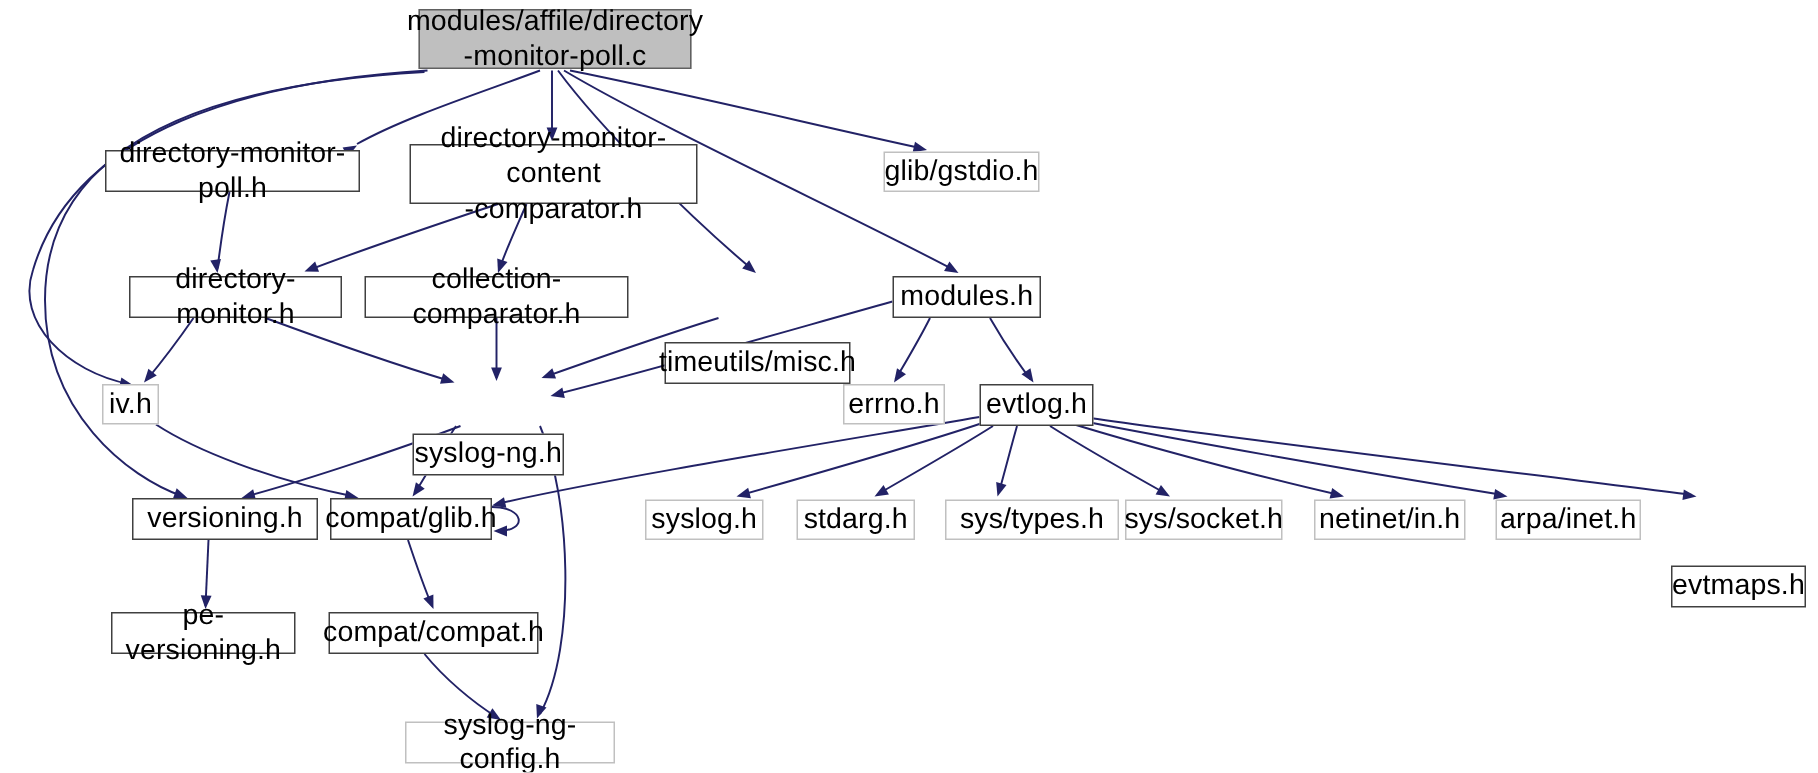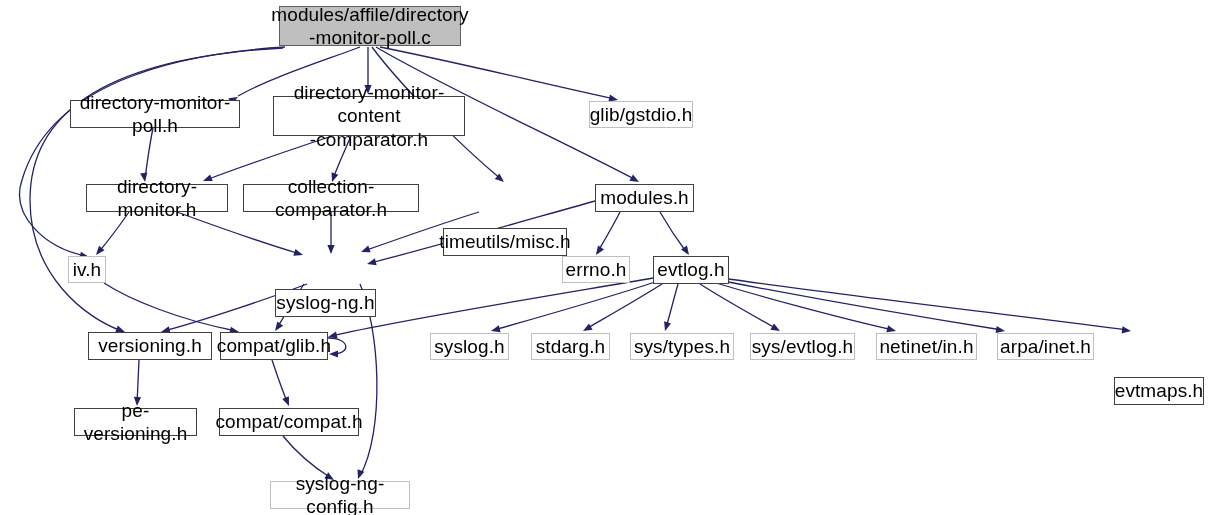--- a/index.html
+++ b/index.html
@@ -196,22 +196,22 @@
       <div class="node internal" style="left: 443px; top: 184px; width: 124px; height: 28px; margin-top: 44px;">timeutils/misc.h</div>
       <div class="node internal" style="left: 595px; top: 184px; width: 99px; height: 28px;">modules.h</div>
       <div class="node external" style="left: 68px; top: 256px; width: 38px; height: 27px;">iv.h</div>
       <div class="node internal" style="left: 275px; top: 256px; width: 101px; height: 28px; margin-top: 33px;">syslog-ng.h</div>
       <div class="node external" style="left: 562px; top: 256px; width: 68px; height: 27px;">errno.h</div>
       <div class="node internal" style="left: 653px; top: 256px; width: 76px; height: 28px;">evtlog.h</div>
       <div class="node internal" style="left: 88px; top: 332px; width: 124px; height: 28px;">versioning.h</div>
       <div class="node internal" style="left: 220px; top: 332px; width: 108px; height: 28px;">compat/glib.h</div>
       <div class="node external" style="left: 430px; top: 333px; width: 79px; height: 27px;">syslog.h</div>
       <div class="node external" style="left: 531px; top: 333px; width: 79px; height: 27px;">stdarg.h</div>
-      <div class="node external" style="left: 630px; top: 333px; width: 104px; height: 27px;">sys/types.h</div>
-      <div class="node external" style="left: 750px; top: 333px; width: 105px; height: 27px;">sys/evtlog.h</div>
+      <div class="node external" style="left: 630px; top: 333px; width: 116px; height: 27px;">sys/types.h</div>
+      <div class="node external" style="left: 750px; top: 333px; width: 105px; height: 27px;">sys/socket.h</div>
       <div class="node external" style="left: 876px; top: 333px; width: 101px; height: 27px;">netinet/in.h</div>
       <div class="node external" style="left: 997px; top: 333px; width: 97px; height: 27px;">arpa/inet.h</div>
       <div class="node internal" style="left: 1114px; top: 333px; width: 90px; height: 28px; margin-top: 44px;">evtmaps.h</div>
       <div class="node internal" style="left: 74px; top: 408px; width: 123px; height: 28px;">pe-versioning.h</div>
       <div class="node internal" style="left: 219px; top: 408px; width: 140px; height: 28px;">compat/compat.h</div>
       <div class="node external" style="left: 270px; top: 481px; width: 140px; height: 28px;">syslog-ng-config.h</div>
     </div>
 </div>
 
 </body></html>

